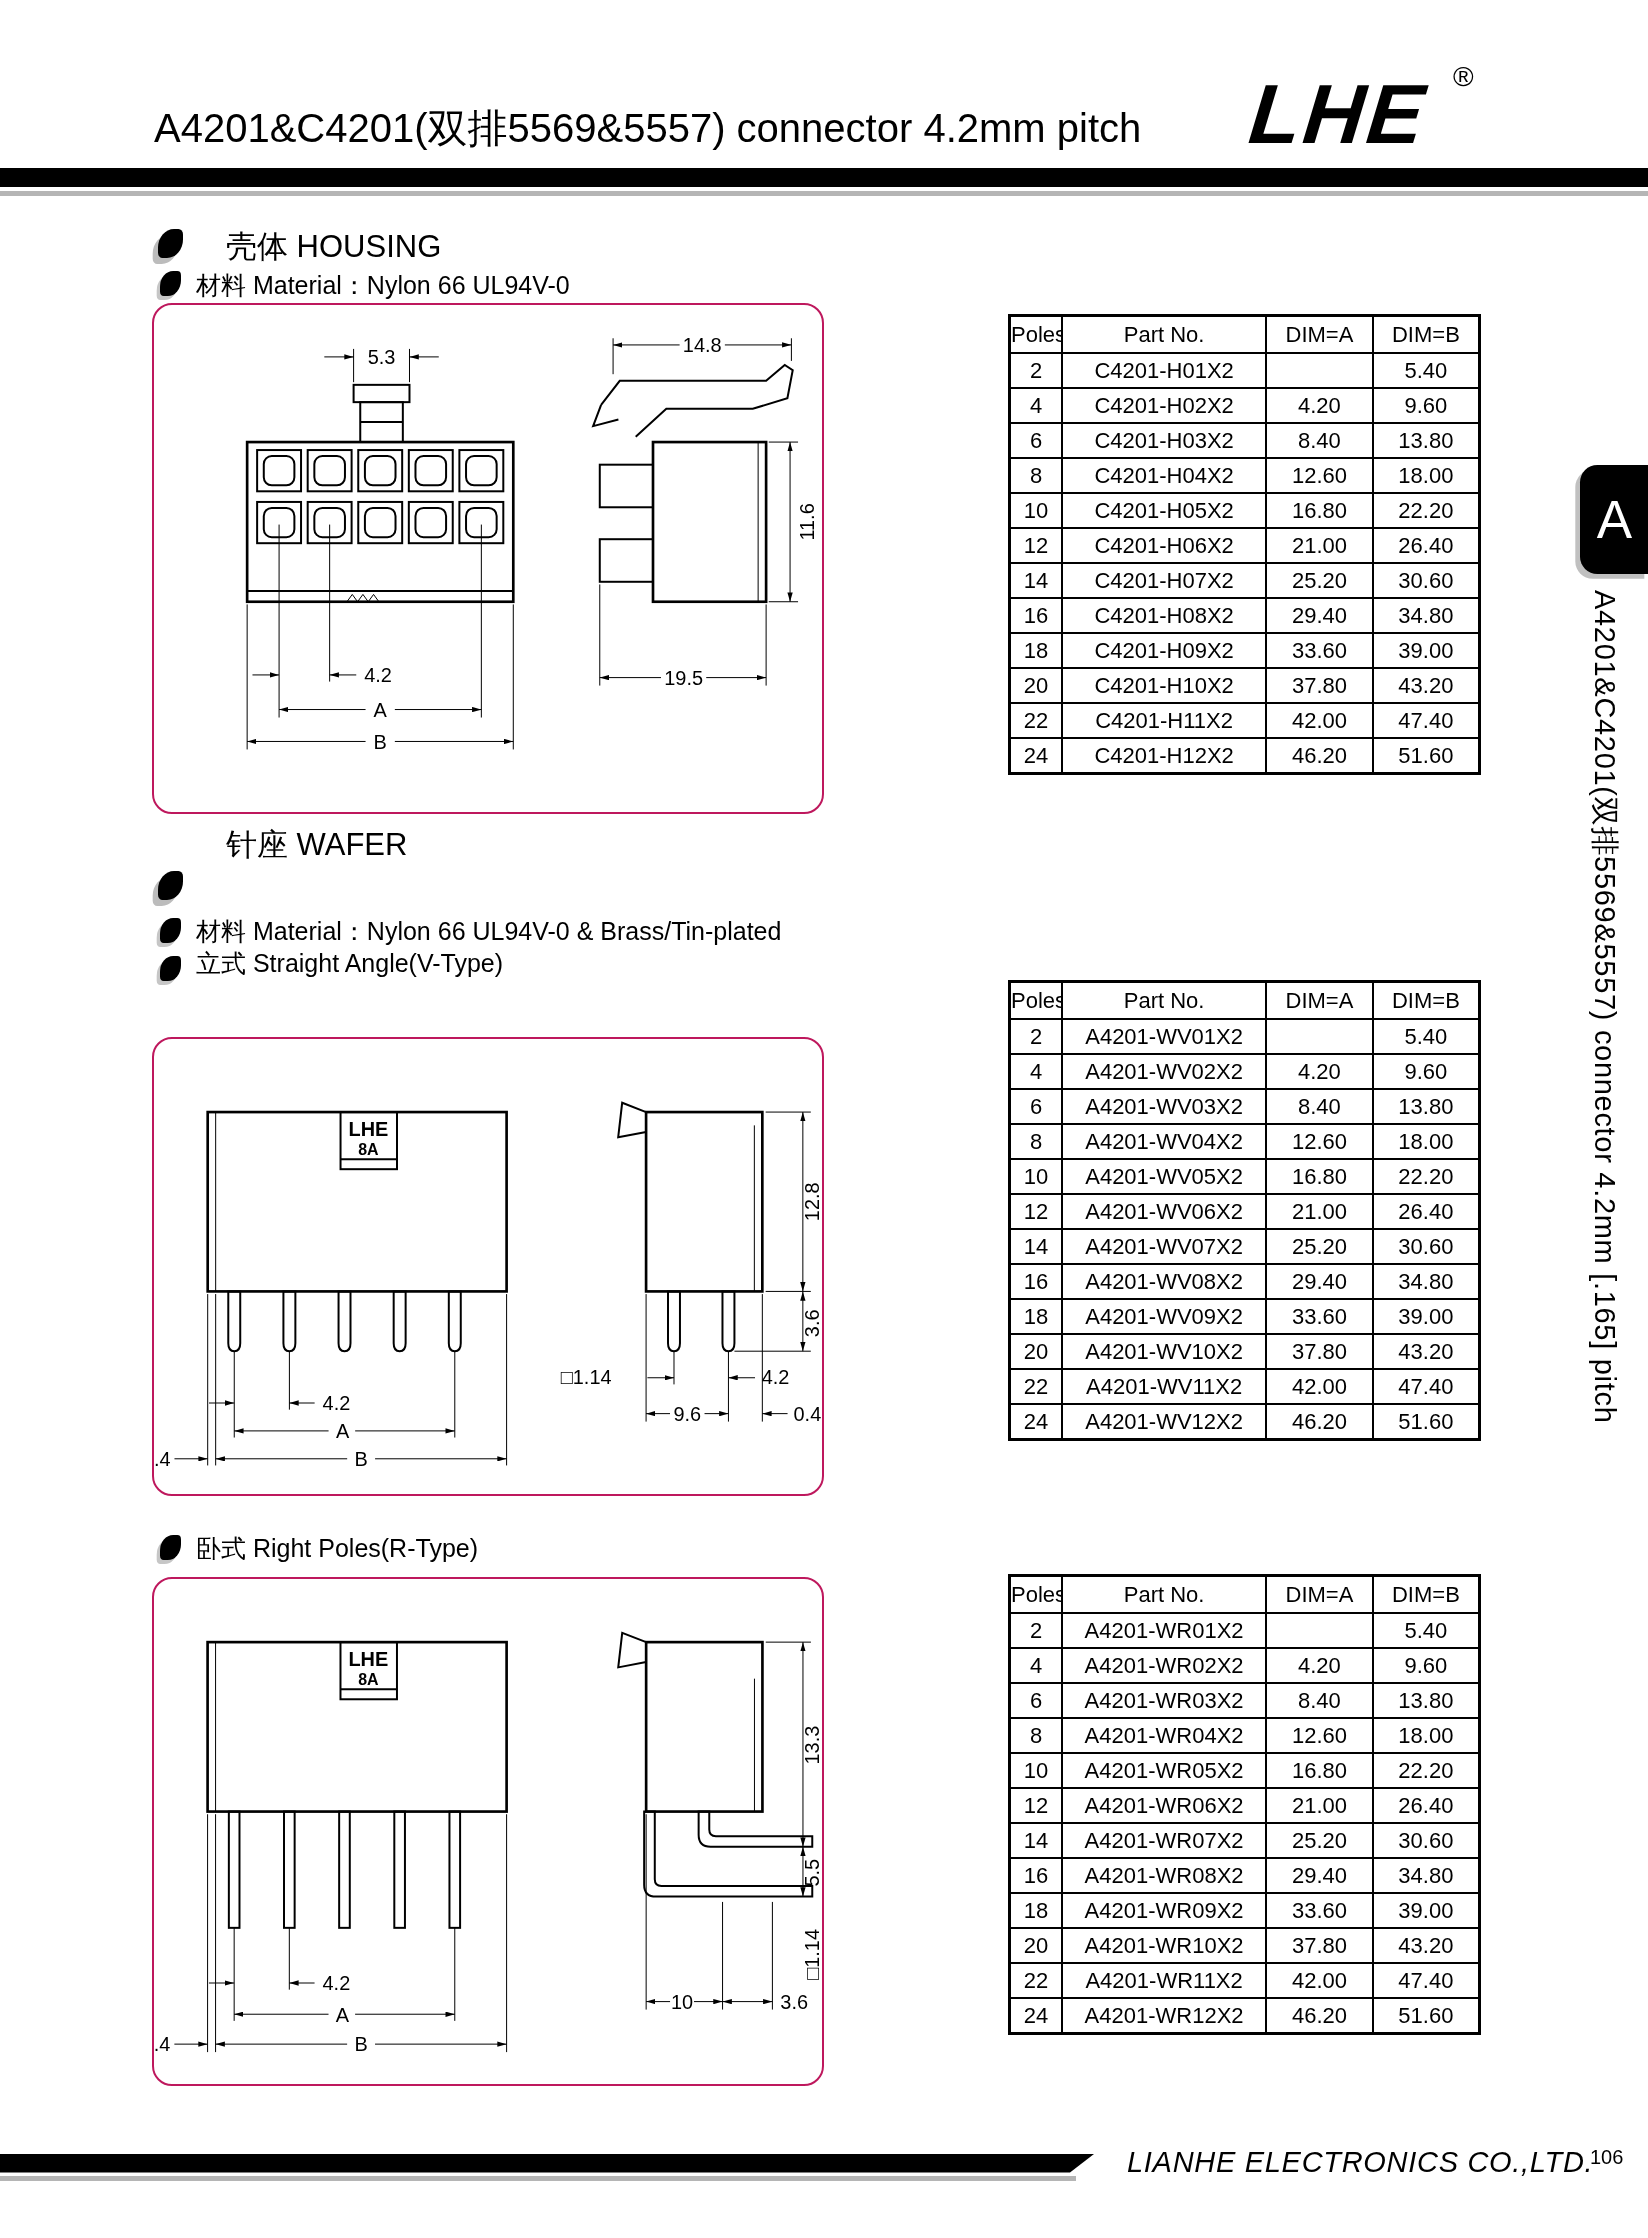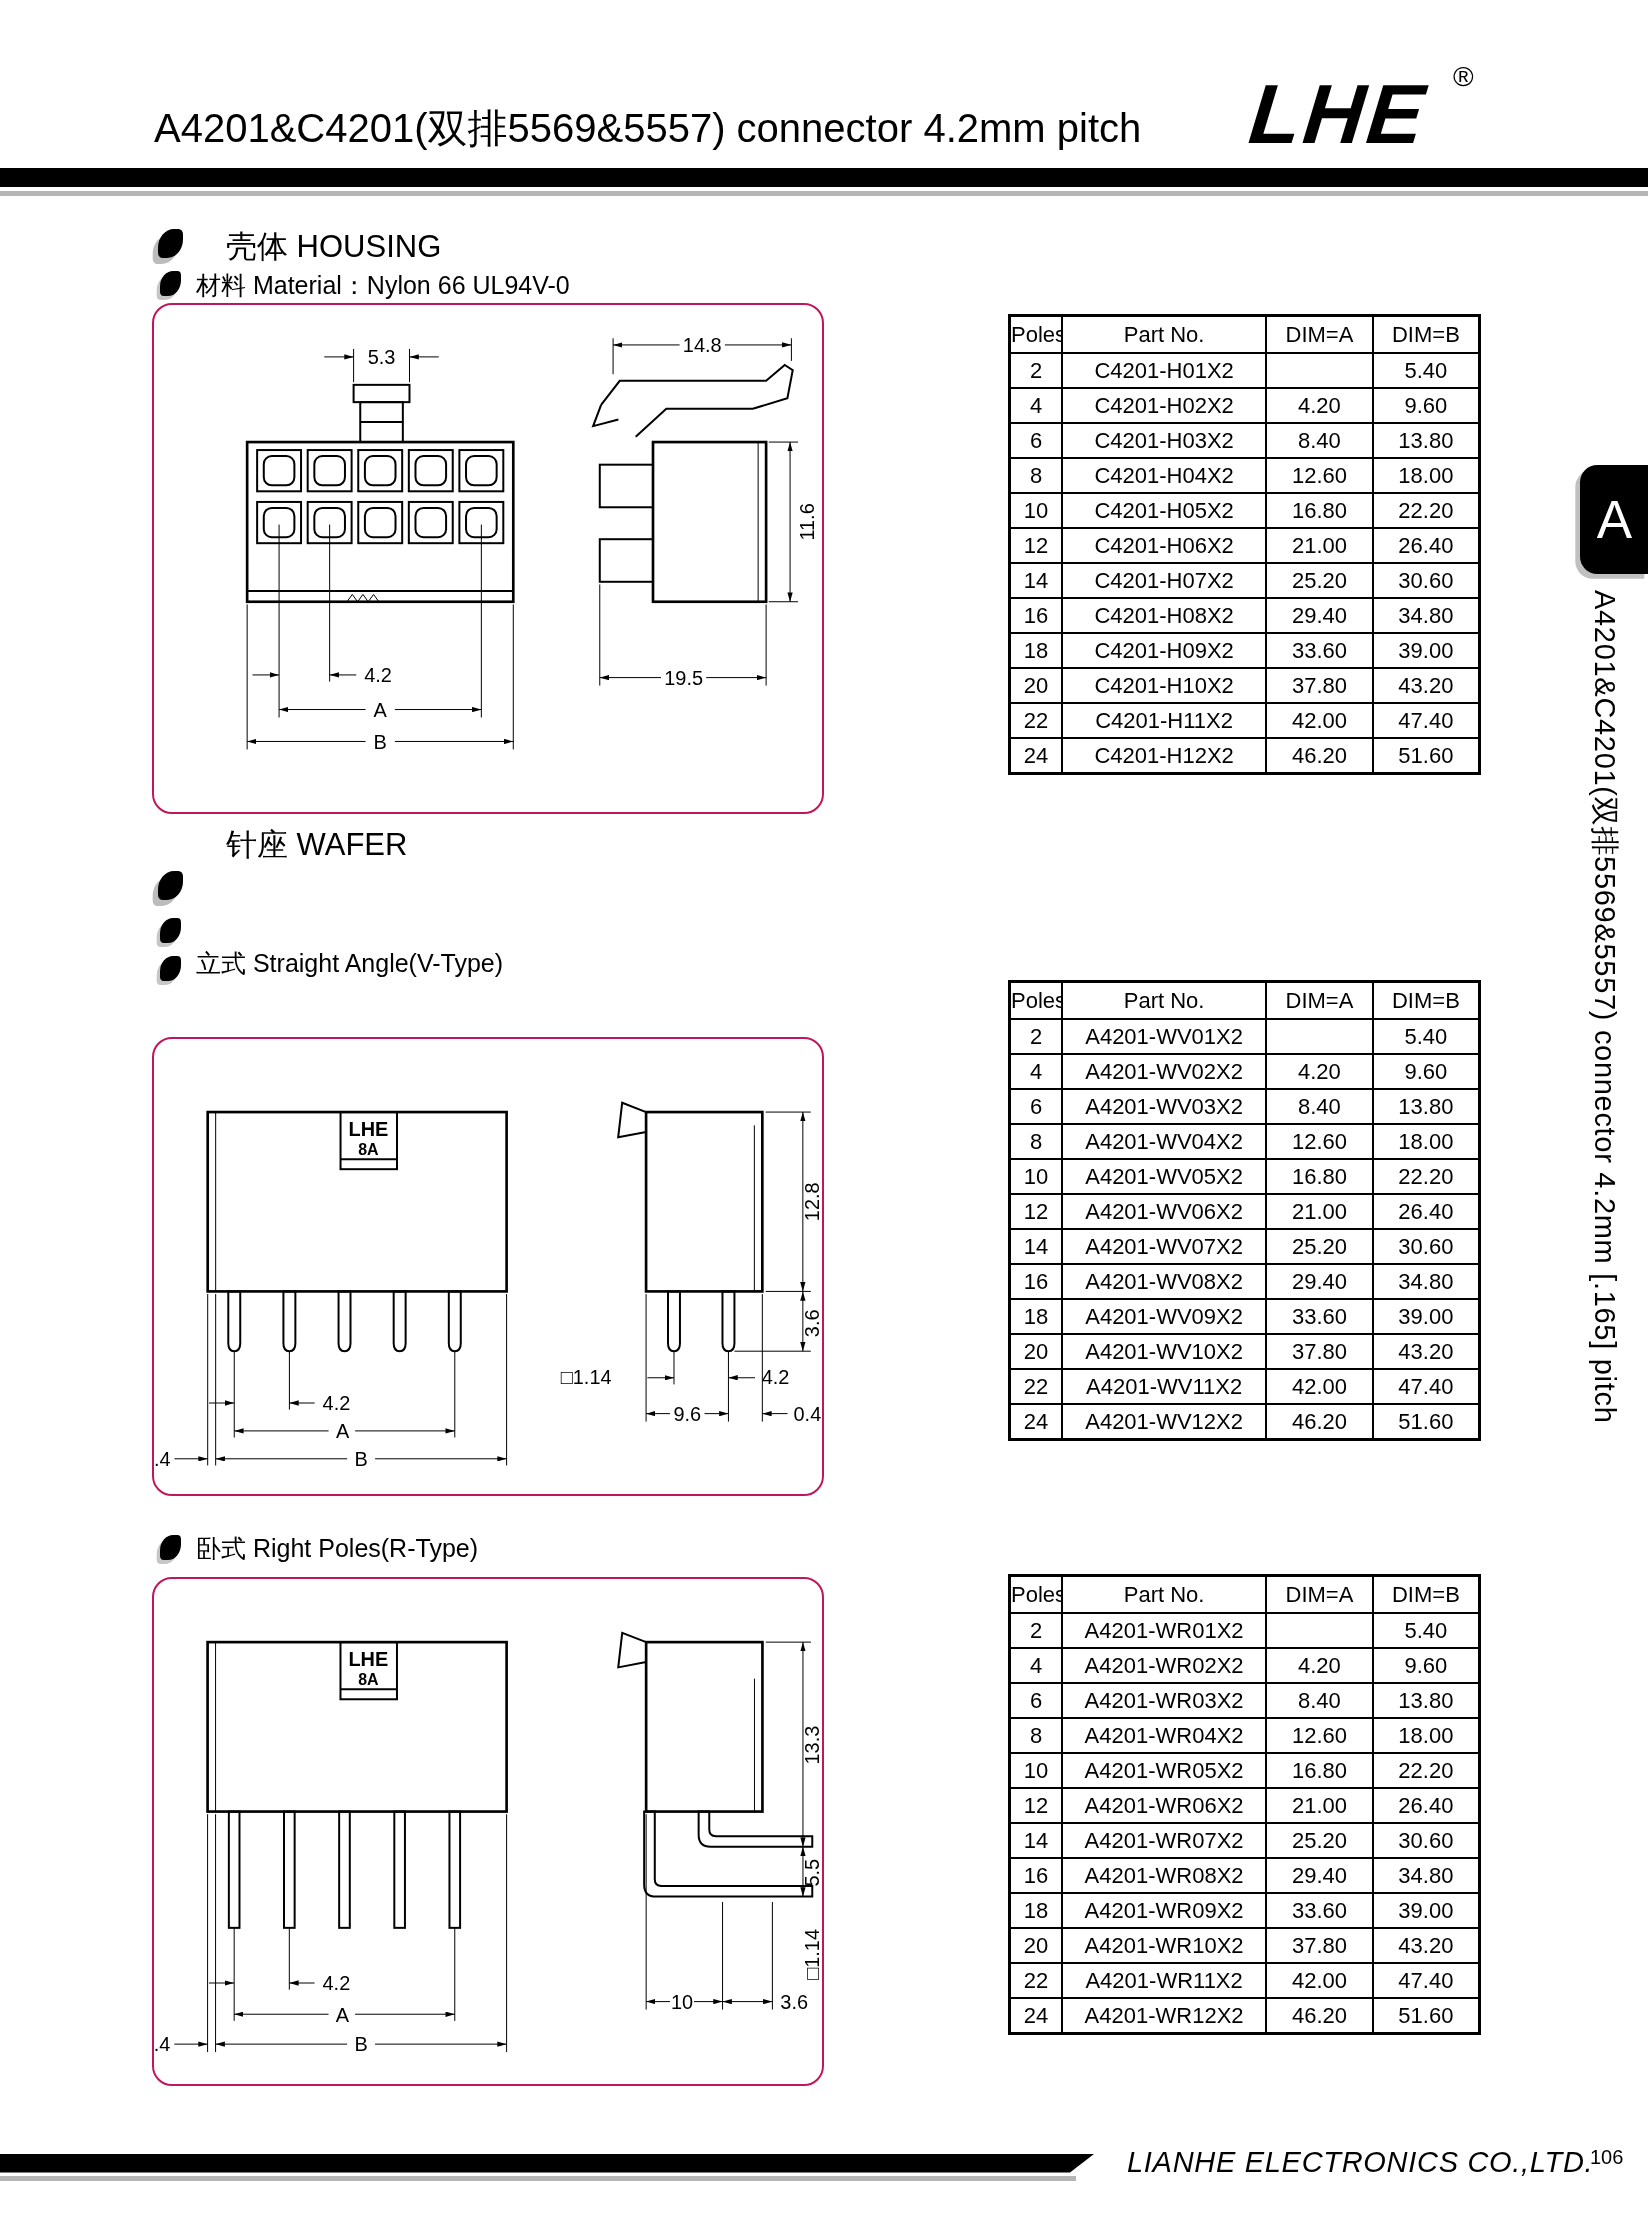--- a/index.html
+++ b/index.html
@@ -236,20 +236,21 @@
             <td>46.20</td>
             <td>51.60</td>
           </tr>
         </tbody>
     </table>
   </div>
 
   <span class="bullet" style="left:158px;top:871px;"></span>
   <div class="h1" style="left:198px;top:824px;">针座 WAFER</div>
   <span class="bullet small" style="left:160px;top:918px;"></span>
+  <div class="h2" style="left:196px;top:915px;">材料 Material：Nylon 66 UL94V-0 &amp; Brass/Tin-plated</div>
   <span class="bullet small" style="left:160px;top:956px;"></span>
   <div class="h2" style="left:196px;top:947px;">立式 Straight Angle(V-Type)</div>
 
   <div class="dbox" style="left:152px;top:1037px;width:668px;height:455px;">
     <svg width="668" height="455" viewBox="0 0 1004 685">
       <defs>
         <marker id="a2" viewBox="0 0 14 8" refX="14" refY="4" markerWidth="14" markerHeight="8" markerUnits="userSpaceOnUse" orient="auto-start-reverse">
           <polygon points="0,0 14,4 0,8" fill="#000"></polygon>
         </marker>
         <g id="pin2">

